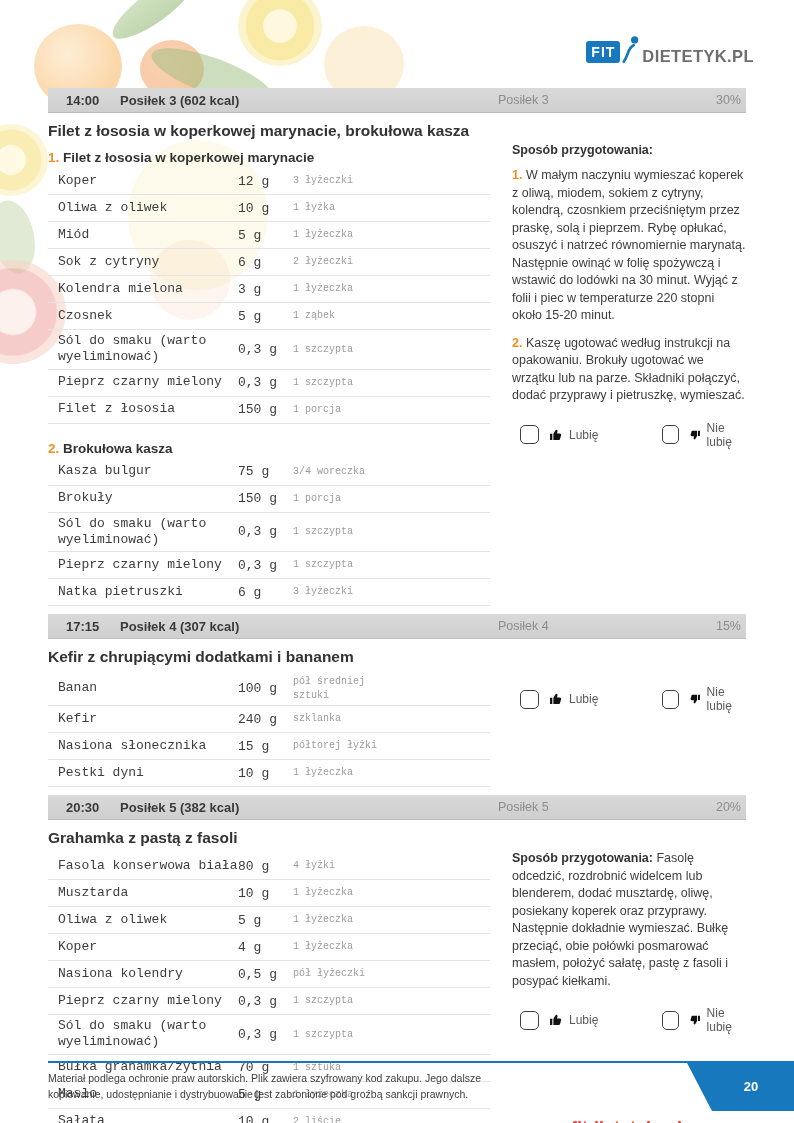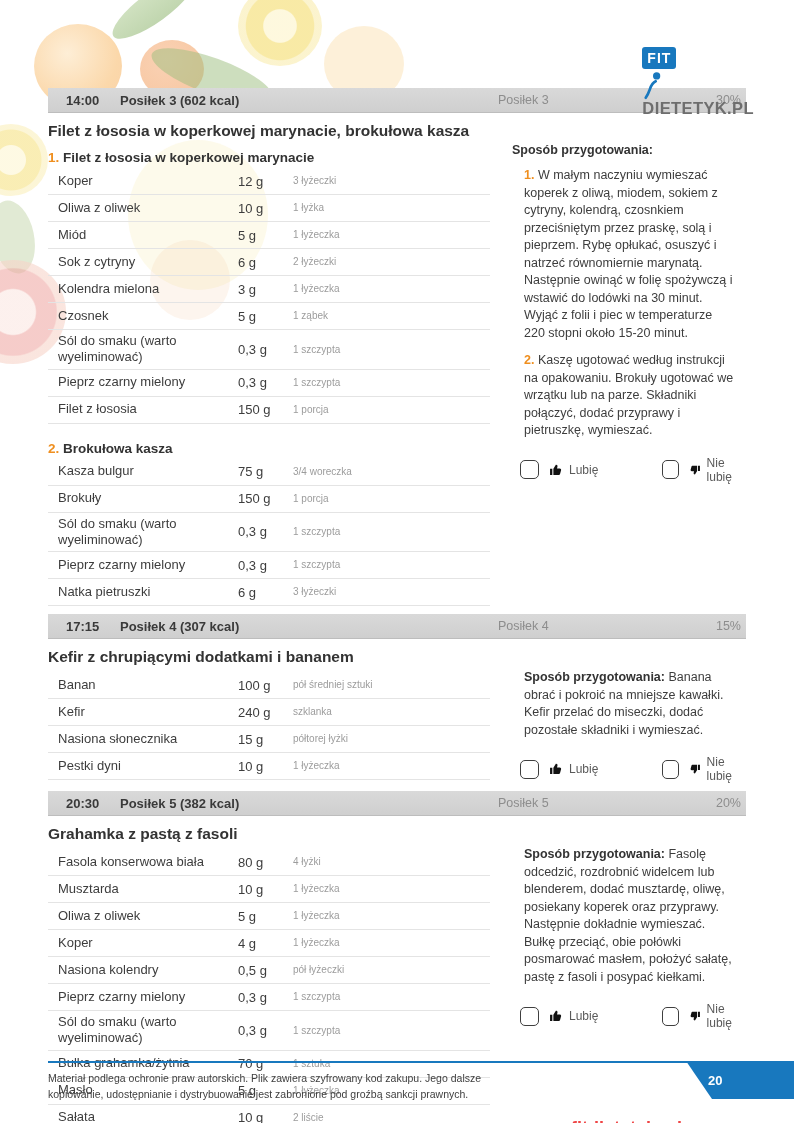--- a/index.html
+++ b/index.html
@@ -23,66 +23,66 @@
   .d-orange2{left:324px;top:26px;width:80px;height:76px;border-radius:50%;background:#f8c977;opacity:.28;}
   .d-blob1{left:128px;top:140px;width:140px;height:150px;border-radius:50%;background:#f8e9a4;opacity:.22;}
   .d-blob2{left:150px;top:240px;width:80px;height:80px;border-radius:50%;background:#f6c9a2;opacity:.18;}
   .d-lemonL{left:-26px;top:124px;width:74px;height:72px;border-radius:50%;
     background:radial-gradient(circle,#fdf4c8 0 28%,#f4dc6a 30% 58%,#f9ecae 60% 100%);opacity:.5;}
   .d-leafL{left:-8px;top:200px;width:42px;height:74px;border-radius:50%;transform:rotate(-12deg);
     background:#b3cb93;opacity:.4;}
   .d-grape{left:-40px;top:260px;width:106px;height:104px;border-radius:50%;
     background:radial-gradient(circle,#fbe7e2 0 30%,#efaaa6 32% 58%,#f7d4c9 60%);opacity:.6;}
   
-  .logo{position:absolute;right:40px;top:47px;display:flex;align-items:flex-start;z-index:2;flex-direction:column;}
+  .logo{position:absolute;right:40px;top:34px;display:flex;align-items:flex-end;z-index:2;}
   .logo-fit{background:#1878be;color:#fff;font-weight:bold;font-size:14px;line-height:1;
     padding:4px 5px;border-radius:3px;letter-spacing:1px;margin-bottom:1px;}
   .logo-fig{width:20px;height:30px;margin:0 1px 0 1px;}
   .logo-name{color:#6e6e6e;font-weight:bold;font-size:16.5px;letter-spacing:.4px;line-height:1;}
   
   .content{position:absolute;left:48px;top:88px;width:698px;z-index:1;}
   .meal{margin-bottom:8px;}
   .meal-bar{height:24px;background:linear-gradient(#d9d9d9,#cfcfcf);border-bottom:1px solid #bdbdbd;
     display:flex;align-items:center;position:relative;}
   .meal-time{font-weight:700;font-size:13px;color:#3a3a3a;margin-left:18px;width:54px;}
   .meal-name{font-weight:700;font-size:13px;color:#3a3a3a;}
   .meal-label{position:absolute;left:450px;font-size:12.5px;color:#8d8d8d;}
   .meal-percent{position:absolute;right:5px;font-size:12.5px;color:#8d8d8d;}
   .meal-body{display:flex;align-items:flex-start;}
   .col-l{width:442px;}
   .col-r{width:234px;margin-left:22px;padding-top:30px;box-sizing:border-box;}
   .dish-title{font-size:15.5px;font-weight:700;color:#333;margin:9px 0 0;}
   .sec-h{font-size:13.5px;font-weight:700;color:#333;margin:10px 0 3px;}
   .num{color:#ef8f1f;font-weight:700;}
-  .itable{width:100%;}
+  .itable{width:100%;font-family:Liberation Mono, monospace;}
   .itable.mt{margin-top:6px;}
   .irow{display:flex;align-items:center;border-bottom:1px solid #e4e4e4;padding:3px 0 3px 10px;min-height:20px;}
   .iname{width:180px;font-size:13px;color:#3d3d3d;line-height:1.25;}
   .iamt{width:55px;font-size:13px;color:#3d3d3d;}
   .imeas{width:160px;font-size:10px;color:#9c9c9c;line-height:1.35;}
   .imeas span{display:inline-block;max-width:86px;}
   .prep-h{font-size:12.5px;font-weight:700;color:#333;margin:0 0 10px;}
-  .prep-p{font-size:12.5px;color:#3d3d3d;line-height:1.4;margin:0 12px 10px;}
+  .prep-p{font-size:12.5px;color:#3d3d3d;line-height:1.4;margin:0 0 10px;}
   .prep-p b{color:#333;}
   .likes{display:flex;align-items:center;margin-top:16px;}
   .lg{display:flex;align-items:center;}
   .lg1{margin-left:8px;}
   .lg2{margin-left:64px;}
   .cb{width:19px;height:19px;border:1.6px solid #3f3f3f;border-radius:5px;background:#fff;box-sizing:border-box;cursor:pointer;}
   .thumb{width:14px;height:14px;margin-left:10px;fill:#111;}
   .thumb.down{transform:rotate(180deg);}
   .llabel{font-size:12px;color:#5a5a5a;margin-left:6px;}
   
   .footer{position:absolute;left:0;top:1061px;width:794px;height:42px;z-index:1;}
   .fline{position:absolute;left:48px;top:0;width:746px;height:2px;background:#1878be;}
   .ftext{position:absolute;left:48px;top:10px;width:445px;font-size:10.5px;color:#3e3e3e;line-height:1.5;}
   .fsite{position:absolute;right:112px;top:13px;font-size:18px;font-weight:700;color:#ef4444;margin-top:44px;}
-  .fpage{position:absolute;left:686px;top:0;width:108px;height:38px;background:#1878be;
+  .fpage{position:absolute;left:686px;top:0;width:108px;height:50px;background:#1878be;
     clip-path:polygon(0 0,100% 0,100% 100%,26px 100%);
-    color:#fff;font-size:13px;font-weight:700;display:flex;align-items:center;
+    color:#fff;font-size:13px;font-weight:700;display:flex;align-items:center;justify-content:center;
     padding-left:22px;box-sizing:border-box;}
 </style>
 </head>
 <body>
 
 <div class="decor">
   <div class="d-orange1"></div>
   <div class="d-leaf1"></div>
   <div class="d-tang"></div>
   <div class="d-leaf2"></div>
@@ -256,24 +256,20 @@
               <span class="imeas"><span>półtorej łyżki</span></span>
             </div>
           <div class="irow">
               <span class="iname">Pestki dyni</span>
               <span class="iamt">10 g</span>
               <span class="imeas"><span>1 łyżeczka</span></span>
             </div>
         </div>
       </div>
       <div class="col-r">
-        <p class="prep-p">
-          <b>Sposób przygotowania:</b>
-          <span>Banana obrać i pokroić na mniejsze kawałki. Kefir przelać do miseczki, dodać pozostałe składniki i wymieszać.</span>
-        </p>
         <div class="likes">
           <div class="lg lg1">
             <span class="cb"></span>
             <svg class="thumb" viewBox="0 0 16 16">
                 <path d="M1.2 6.6h2.6v7.2H1.2zM5 13.8h5.9c.86 0 1.6-.58 1.8-1.4l1.1-4.1c.26-.97-.47-1.9-1.47-1.9H9.2l.52-2.55C9.9 2.9 9.2 2 8.3 2c-.33 0-.64.17-.8.46L5 6.6z"></path>
               </svg>
             <span class="llabel">Lubię</span>
           </div>
           <div class="lg lg2">
             <span class="cb"></span>

